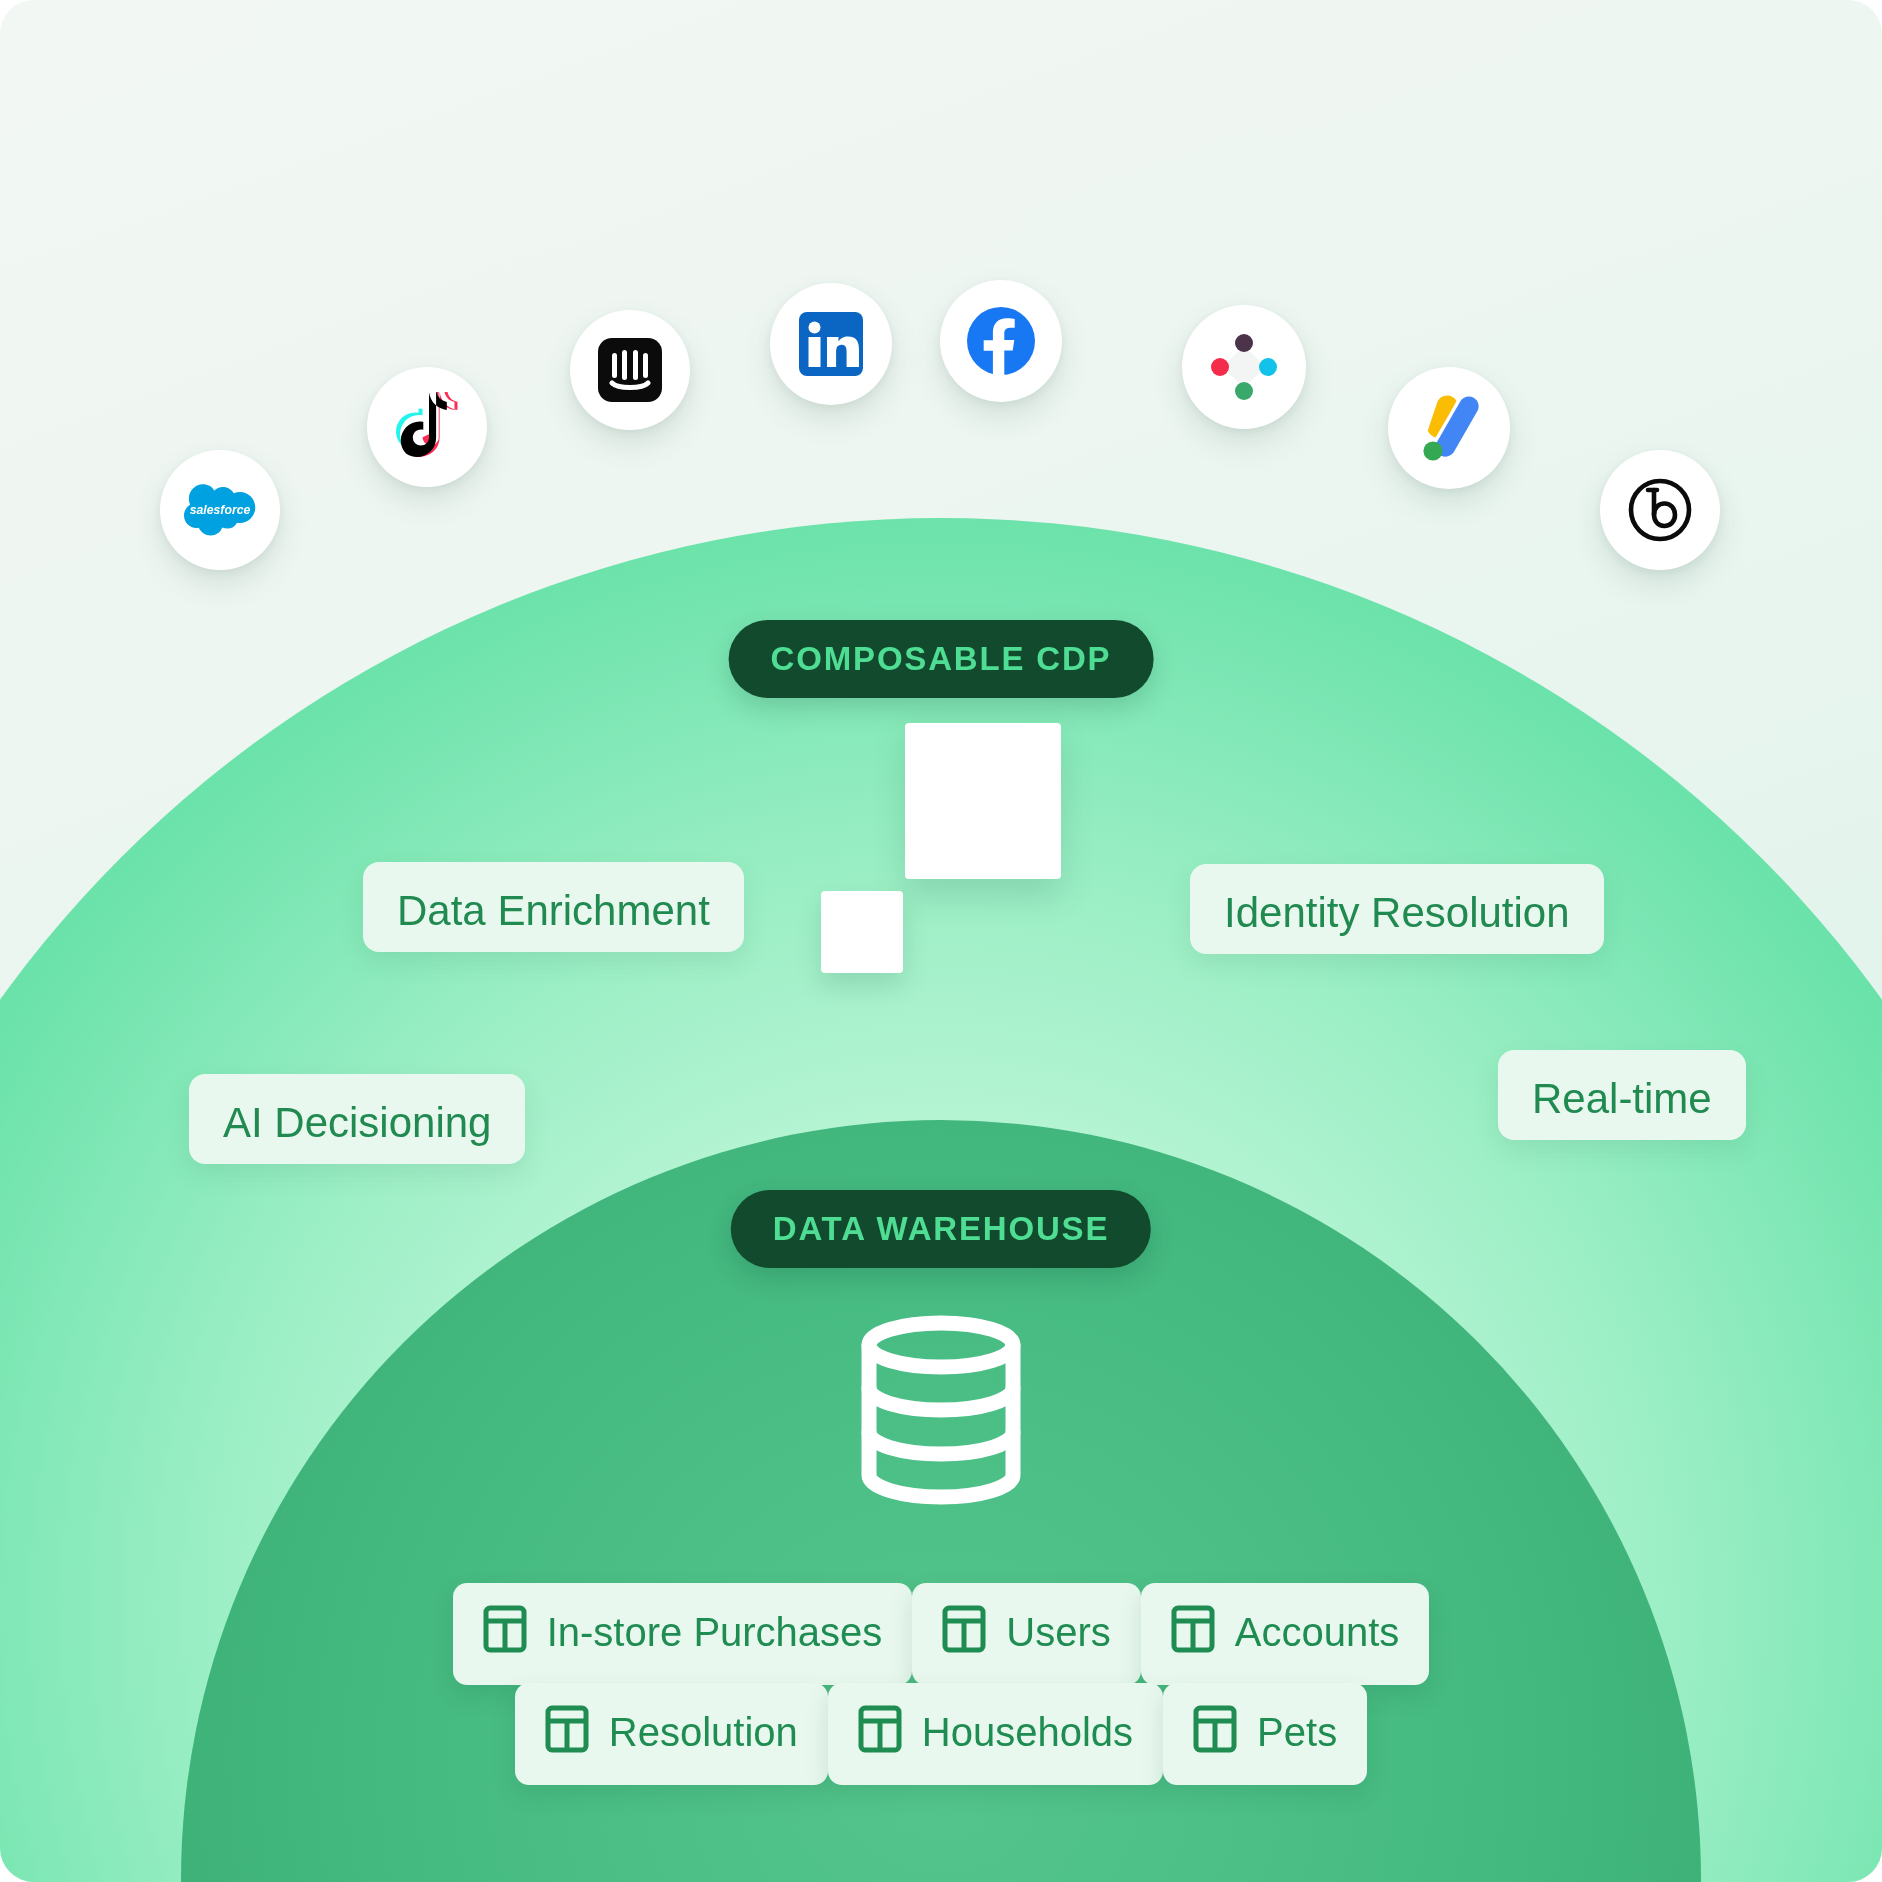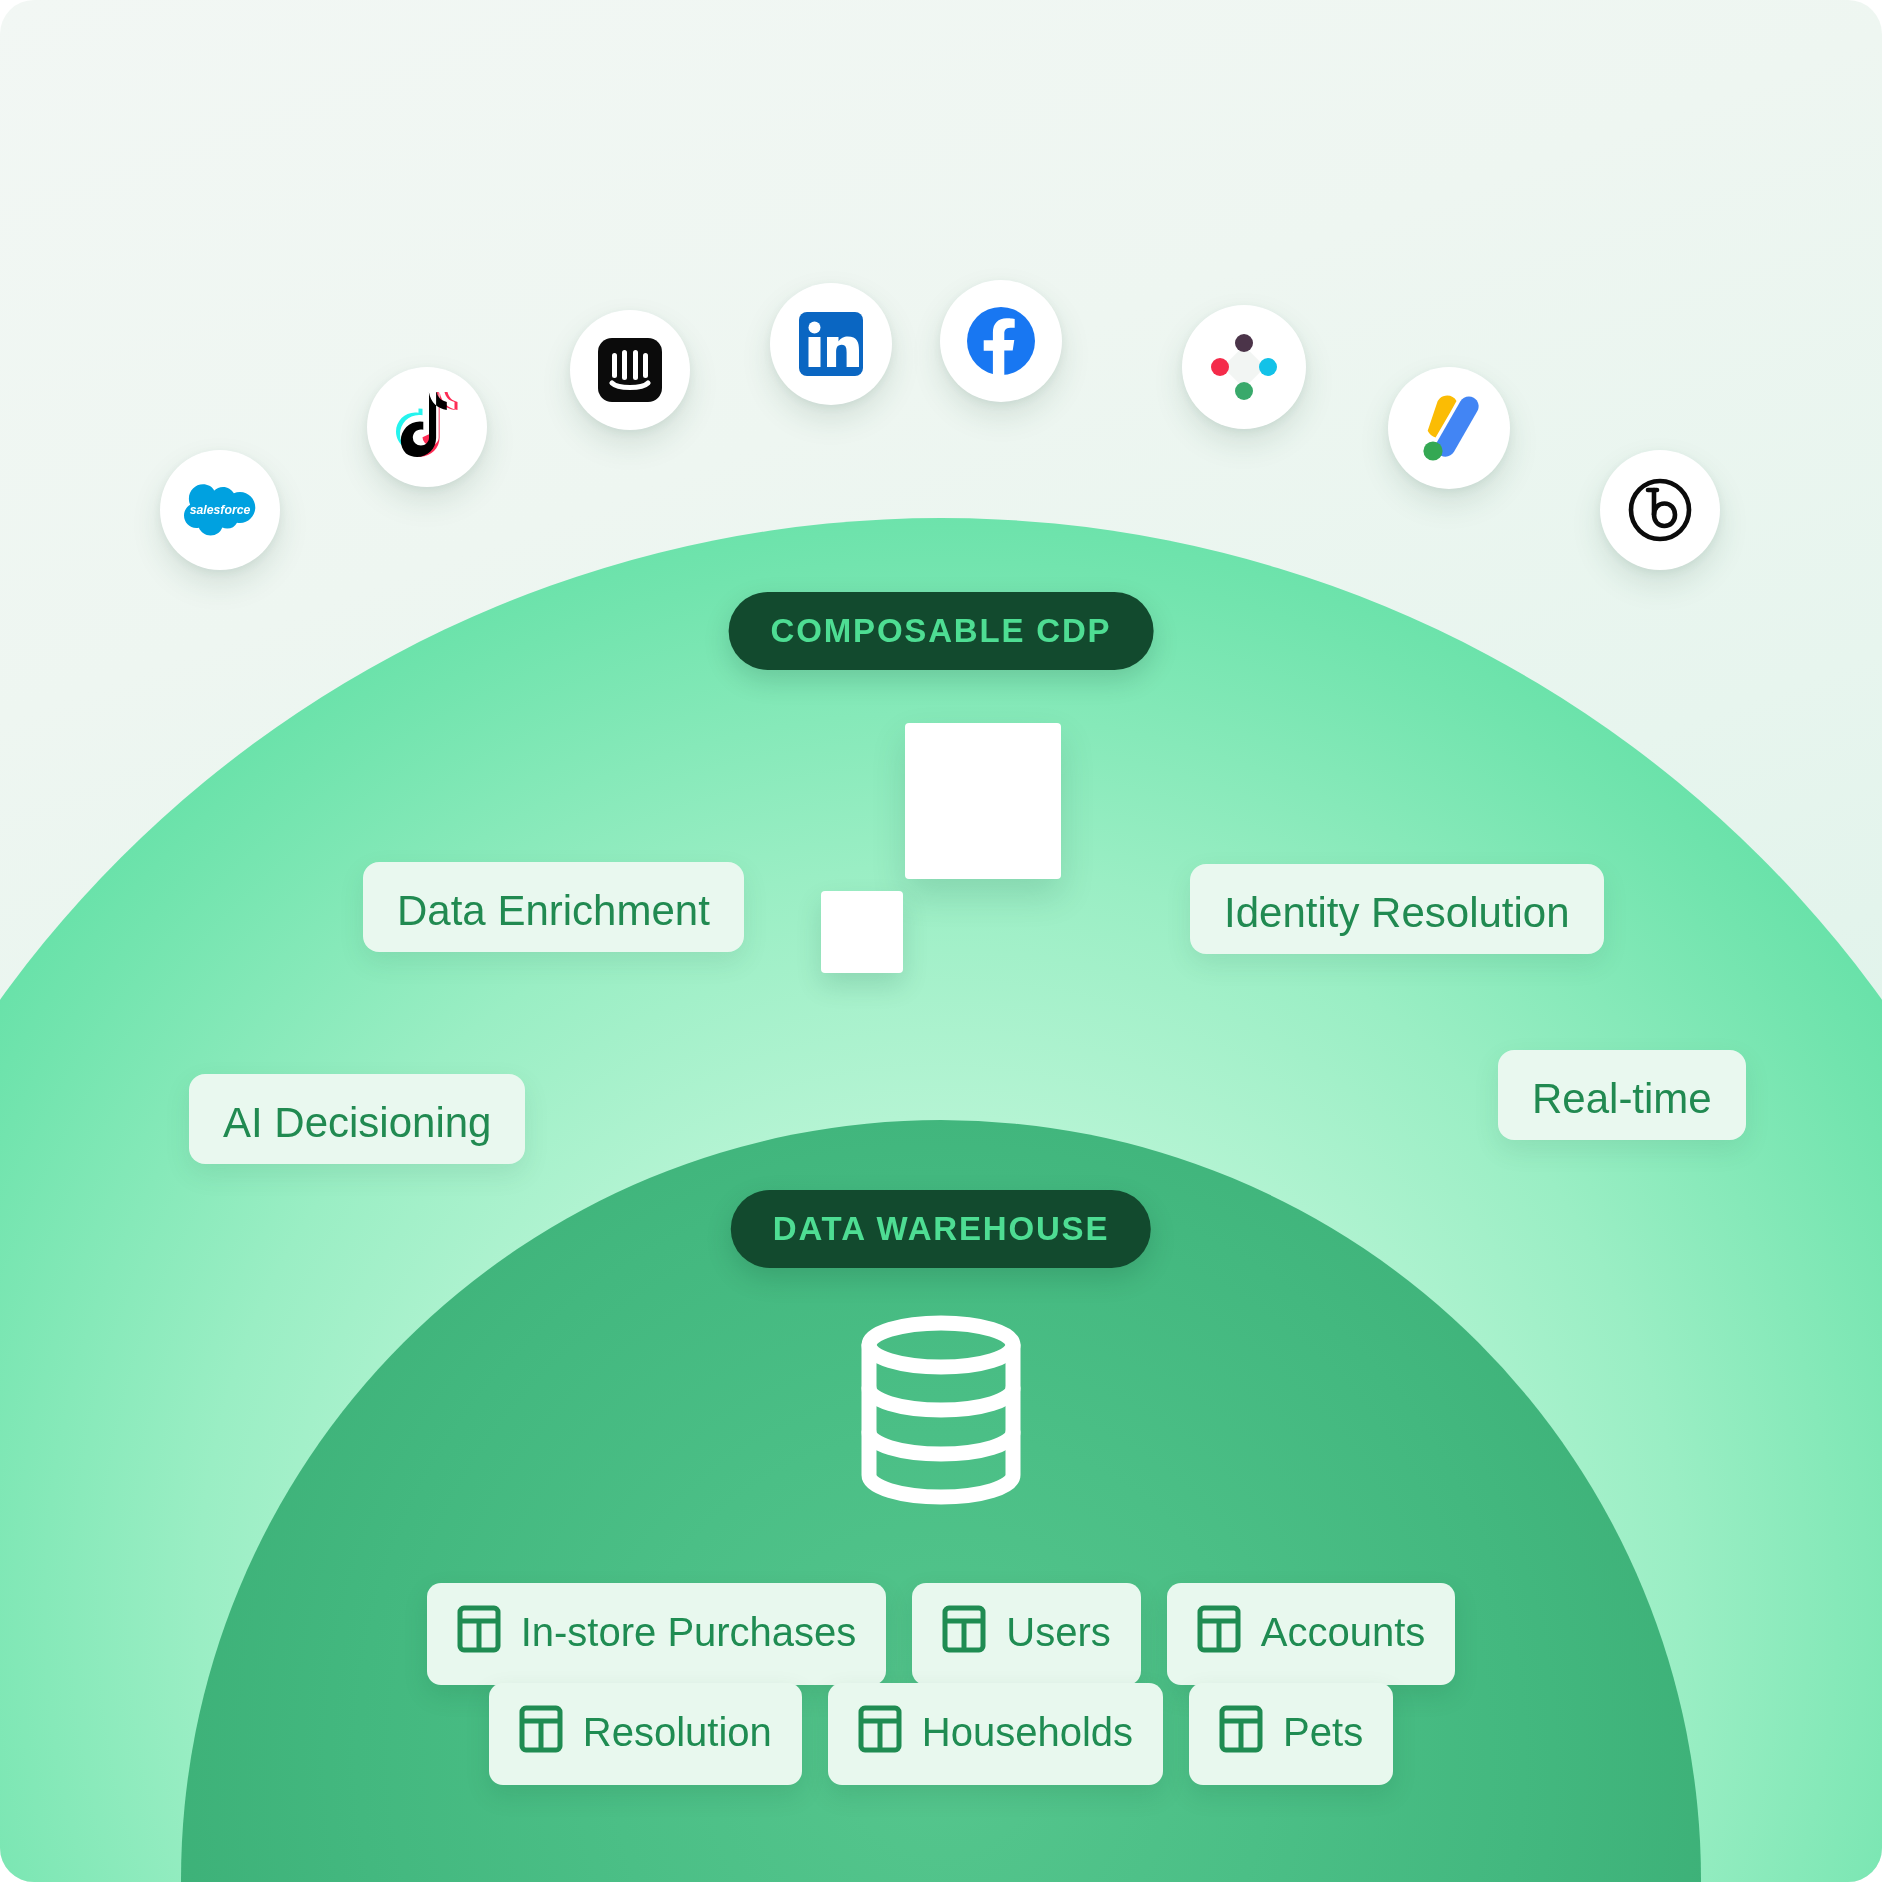--- a/index.html
+++ b/index.html
@@ -51,21 +51,21 @@
     font-weight:700;
     letter-spacing:0.055em;
     font-size:33px;
     line-height:1;
     padding:22px 42px 23px;
     border-radius:999px;
     white-space:nowrap;
     box-shadow:0 10px 26px rgba(12,60,38,0.18);
   }
   #badge-ecosystem{top:134px;}
-  #badge-cdp{top:592px;}
+  #badge-cdp{top:620px;}
   #badge-dwh{top:1190px;}
 
   
   .logo-chip{
     position:absolute;
     border-radius:50%;
     background:#ffffff;
     box-shadow:0 14px 30px rgba(38,84,64,0.13), 0 3px 8px rgba(38,84,64,0.07);
     display:flex;align-items:center;justify-content:center;
   }
@@ -87,21 +87,21 @@
   
   #cdp-mark{position:absolute;left:50%;top:723px;transform:translateX(-50%);width:240px;height:250px;}
   #cdp-mark .sq{position:absolute;background:#ffffff;border-radius:4px;}
   #cdp-mark .sq-big{right:0;top:0;width:156px;height:156px;box-shadow:0 16px 34px rgba(18,90,60,0.16);}
   #cdp-mark .sq-small{left:0;bottom:0;width:82px;height:82px;box-shadow:0 12px 26px rgba(18,90,60,0.16);}
 
   
   #db-icon{position:absolute;left:50%;top:1315px;transform:translateX(-50%);}
 
   
-  .chip-row{position:absolute;left:0;right:0;display:flex;justify-content:center;align-items:center;gap:26px;}
+  .chip-row{position:absolute;left:0;right:0;display:flex;justify-content:center;align-items:center;}
   #chip-row-1{top:1583px;}
   #chip-row-2{top:1683px;}
   .chip{
     display:flex;align-items:center;gap:20px;
     background:#E8F8EE;
     color:#1F8C52;
     font-size:40px;
     line-height:1;
     padding:22px 30px 26px;
     border-radius:14px;

